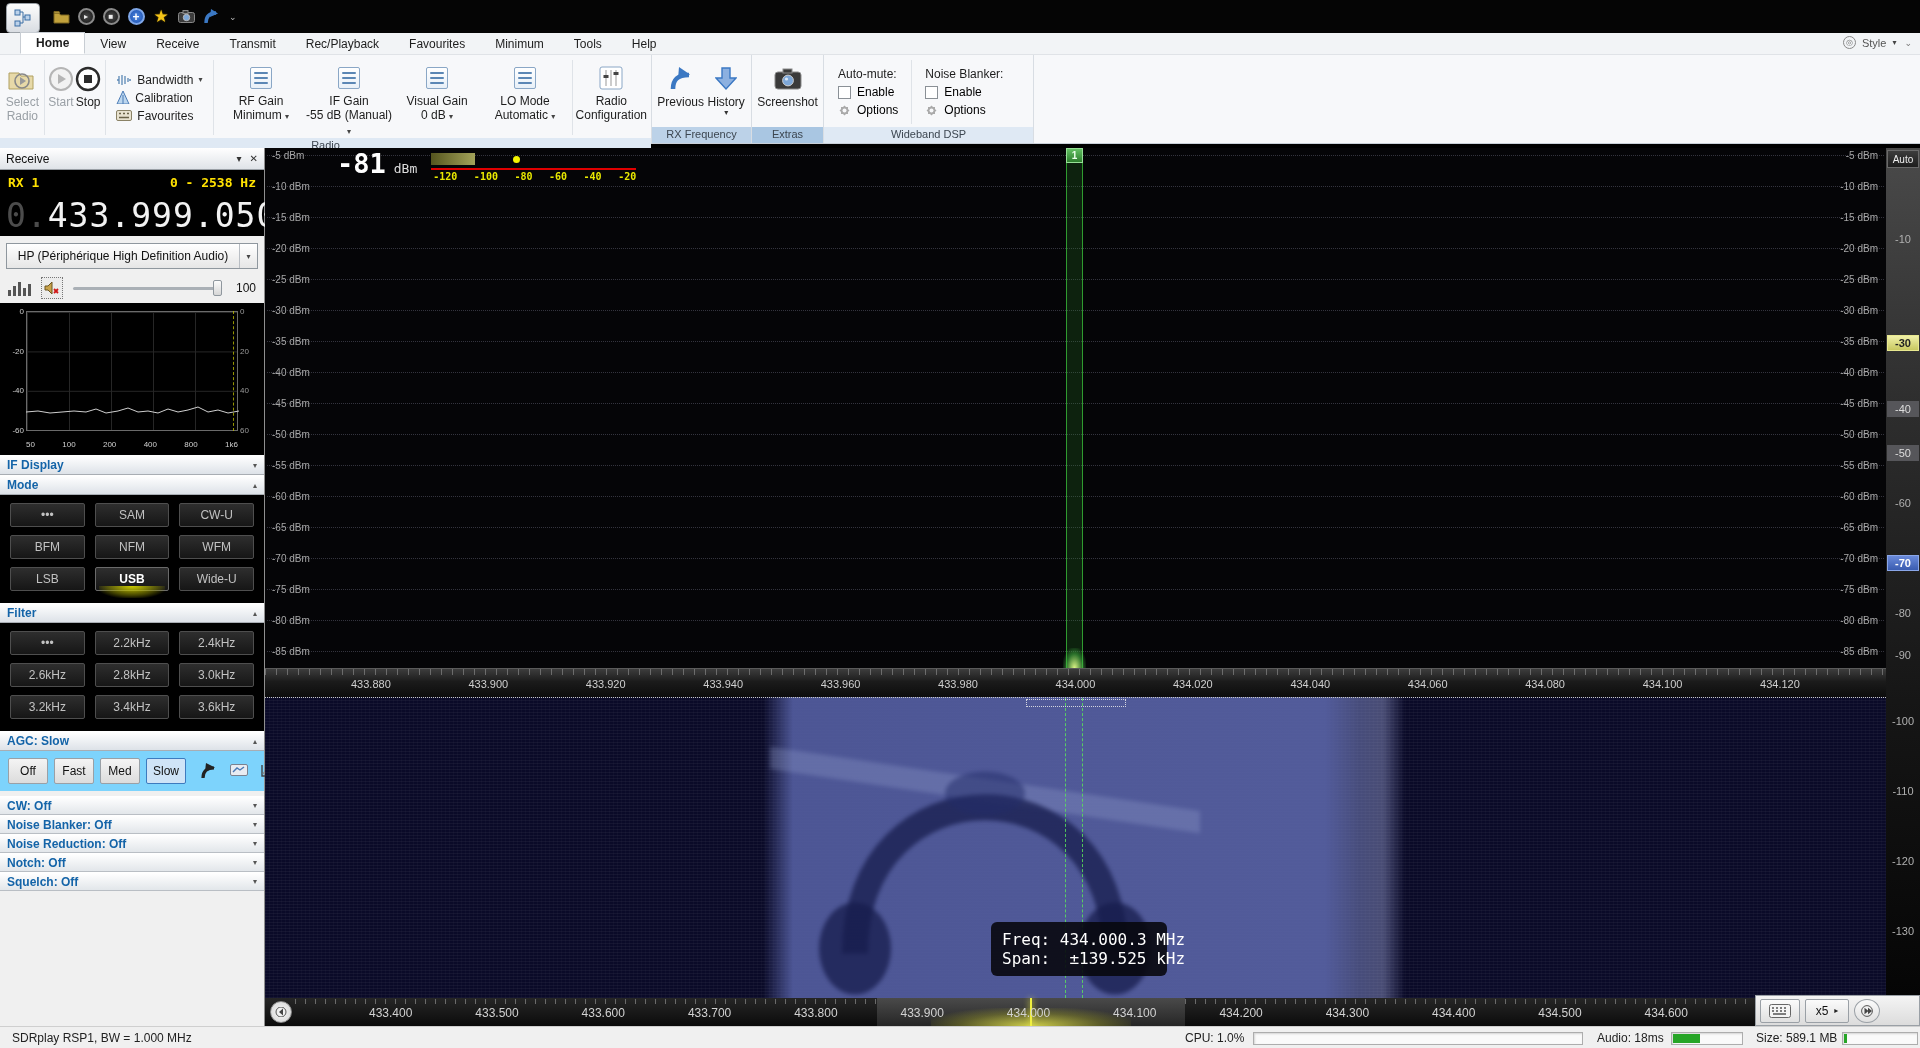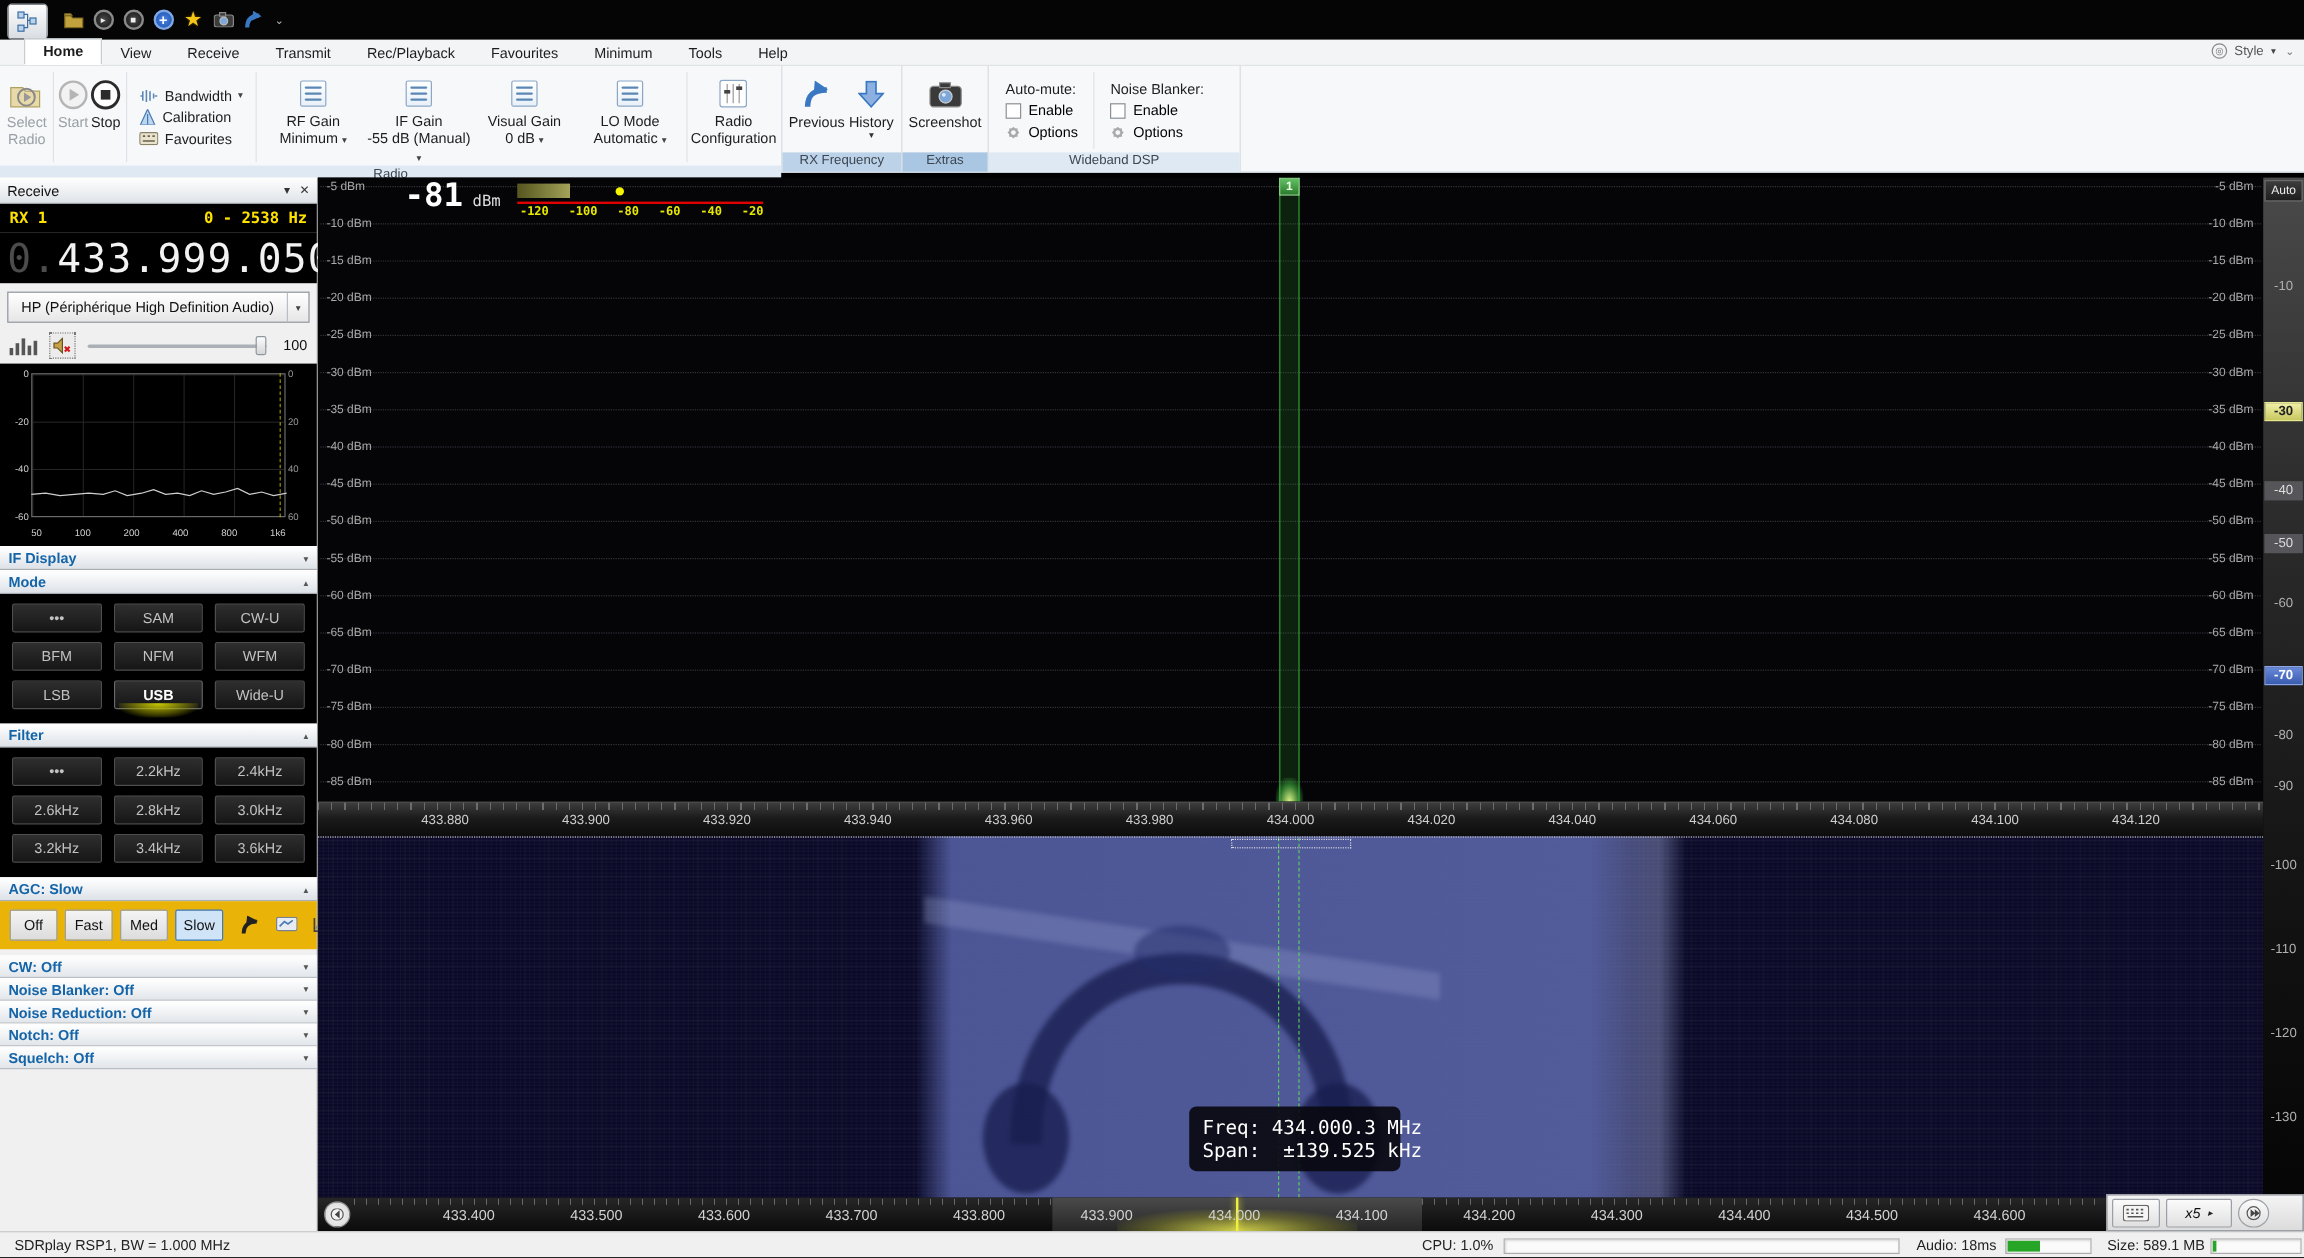--- a/index.html
+++ b/index.html
@@ -76,21 +76,21 @@
      background-image:linear-gradient(#262626 1px,transparent 1px),linear-gradient(90deg,#262626 1px,transparent 1px); background-size:100% 33.4%, 20% 100%; }
   .mini .yl { position:absolute; left:4px; top:4px; bottom:20px; display:flex; flex-direction:column; justify-content:space-between; align-items:flex-end; width:20px; color:#cfcfcf; font-size:8px; }
   .mini .yr { position:absolute; right:6px; top:4px; bottom:20px; display:flex; flex-direction:column; justify-content:space-between; width:18px; color:#9a9a9a; font-size:8px; }
   .mini .xl { position:absolute; left:26px; right:26px; bottom:6px; display:flex; justify-content:space-between; color:#cfcfcf; font-size:8px; }
   .mini .trace { position:absolute; left:26px; right:26px; top:8px; bottom:24px; }
   .mini .ydash { position:absolute; right:30px; top:8px; bottom:24px; border-left:1px dashed #b9b900; opacity:.8; }
   .btn-grid { background:#000; padding:8px 10px 12px; display:grid; grid-template-columns:repeat(3,1fr); gap:8px 10px; }
   .dbtn { position:relative; height:24px; background:linear-gradient(#2e2e2e,#161616); border:1px solid #4e4e4e; border-radius:2px; color:#c2c2c2; font-size:12px; display:flex; align-items:center; justify-content:center; }
   .dbtn.active { color:#fff; font-weight:bold; border-color:#6a6a6a; }
   .dbtn.active::after { content:""; position:absolute; left:4%; right:4%; bottom:-8px; height:12px; background:radial-gradient(ellipse at 50% 0%, rgba(214,214,0,.95), rgba(150,150,0,.45) 55%, transparent 78%); pointer-events:none; }
-  .agcrow { height:40px; display:flex; align-items:center; gap:8px; padding:0 8px; background:#eab308; }
+  .agcrow { height:40px; display:flex; align-items:center; gap:8px; padding:0 8px; background:#7dd3fc; }
   .agcbtn { width:40px; height:26px; background:linear-gradient(#f4f4f4,#dcdcdc); border:1px solid #9aa0a6; border-radius:2px; display:flex; align-items:center; justify-content:center; color:#111; }
   .agcbtn.active { background:#cfe4f7; border:1px solid #3d7bbf; }
   .agcico { margin-left:4px; display:flex; align-items:center; }
   .dsp-list { margin-top:5px; }
   .dsprow { height:19px; background:linear-gradient(#ffffff,#e2e6ea); border-top:1px solid #fff; border-bottom:1px solid #b9bec4; display:flex; align-items:center; padding:0 7px; color:#1464a8; font-weight:bold; font-size:12px; }
   .dsprow .sp { flex:1; }
   .dsprow .arr { color:#555; font-size:8px; font-weight:normal; }
 
   
   .spectrum { position:absolute; left:265px; top:148px; width:1621px; height:850px; background:#000; }
@@ -139,21 +139,21 @@
   .navbar { position:absolute; left:265px; top:998px; width:1655px; height:28px; background:linear-gradient(#262626,#0b0b0b); overflow:visible; }
   .navbar .ticks { position:absolute; left:30px; right:170px; top:1px; height:5px; background:repeating-linear-gradient(90deg,#9a9a9a 0 1px,transparent 1px 10px); opacity:.6; }
   .nav-hl { position:absolute; left:612px; width:308px; top:0; bottom:0; background:linear-gradient(#4a4a4a,#262626); }
   .nav-glow { position:absolute; left:666px; width:200px; top:10px; bottom:0; background:radial-gradient(ellipse at 50% 100%, rgba(235,235,80,.85), rgba(180,180,40,.35) 50%, transparent 78%); }
   .nav-line { position:absolute; left:765px; width:2px; top:0; bottom:0; background:#f0f040; box-shadow:0 0 6px #ffff40; }
   .nav-labels { position:absolute; left:104px; right:232px; top:8px; display:flex; justify-content:space-between; color:#d2d2d2; font-size:12px; z-index:2; }
   .nav-left-btn { position:absolute; left:5px; top:3px; width:22px; height:22px; border-radius:50%; background:radial-gradient(#fafafa,#d2d2d2); border:1px solid #8a8a8a; display:flex; align-items:center; justify-content:center; z-index:3; }
   .nav-right-panel { position:absolute; right:0; top:-3px; width:165px; height:31px; background:linear-gradient(#f4f4f4,#dcdcdc); border:1px solid #9aa0a6; display:flex; align-items:center; gap:5px; padding:0 4px; z-index:3; }
   .nrbtn { height:24px; background:linear-gradient(#fbfbfb,#e0e0e0); border:1px solid #9aa0a6; border-radius:2px; display:flex; align-items:center; justify-content:center; color:#111; }
   .nrbtn.kb { width:40px; }
-  .nrbtn.x5 { width:55px; gap:6px;font-style:italic; }
+  .nrbtn.x5 { width:44px; gap:6px; }
   .nrbtn.ff { width:26px; border-radius:50%; }
   .x5arr { font-size:8px; color:#222; }
 
   
   .statusbar { position:absolute; left:0; top:1026px; width:100%; height:22px; background:#f0f0f0; border-top:1px solid #cfcfcf; font-size:12px; color:#222; }
   .st-left { position:absolute; left:12px; top:4px; }
   .st-cpu { position:absolute; left:1185px; top:4px; }
   .st-cpubar { position:absolute; left:1253px; top:5px; width:330px; height:13px; background:#fafafa; border:1px solid #adadad; box-shadow:inset 1px 1px 2px rgba(0,0,0,.15); }
   .st-audio { position:absolute; left:1597px; top:4px; }
   .st-audiobar { position:absolute; left:1671px; top:5px; width:72px; height:13px; background:#fafafa; border:1px solid #adadad; box-shadow:inset 1px 1px 2px rgba(0,0,0,.15); }

